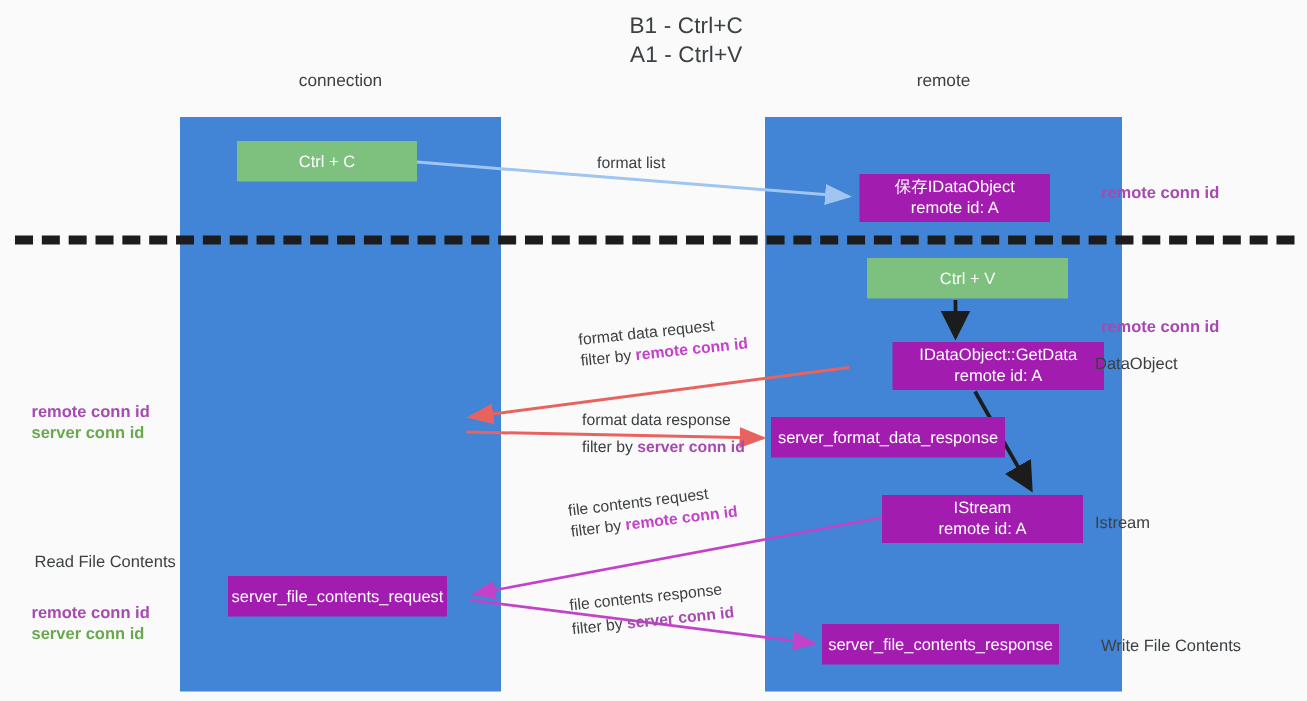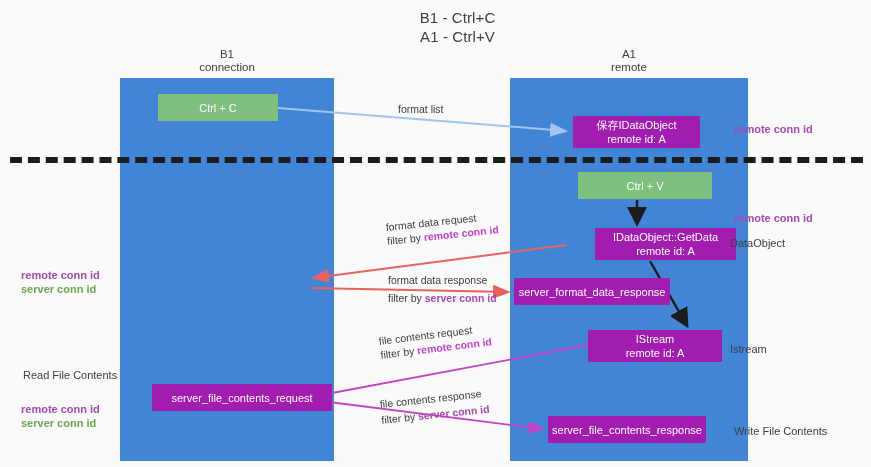--- a/index.html
+++ b/index.html
@@ -65,21 +65,21 @@
   .box.orange { background: #a21caf; }
   .box .l2 { display: block; }
 
   #box-ctrlc  { left: 158px; top: 94px;  width: 120px; height: 27px; }
   #box-idobj  { left: 573px; top: 116px; width: 127px; height: 32px; }
   #box-ctrlv  { left: 578px; top: 172px; width: 134px; height: 27px; }
   #box-getdata{ left: 595px; top: 228px; width: 141px; height: 32px; }
   #box-sfdreq { left: 152px; top: 268px; width: 158px; height: 27px; }
   #box-sfdres { left: 514px; top: 278px; width: 156px; height: 27px; }
   #box-istream{ left: 588px; top: 330px; width: 134px; height: 32px; }
-  #box-sfcreq { left: 152px; top: 384px; width: 180px; height: 27px; }
+  #box-sfcreq { left: 152px; top: 384px; width: 146px; height: 27px; }
   #box-sfcres { left: 548px; top: 416px; width: 158px; height: 27px; }
 
   
   .ann { font-size: 11px; line-height: 14px; color: #3c4043; white-space: nowrap; }
   .ann .purple { color: #a64ab0; font-weight: bold; }
   .ann .green  { color: #6aa84f; font-weight: bold; }
   .ann.bold-purple { color: #a64ab0; font-weight: bold; }
 
   #ann-remote-top  { left: 734px; top: 122px; }
   #ann-remote-mid  { left: 734px; top: 211px; }
@@ -115,25 +115,23 @@
 <body>
 
 <div id="stage">
 
   <div class="abs" id="title">
     <div>B1 - Ctrl+C</div>
     <div>A1 - Ctrl+V</div>
   </div>
 
   <div class="abs col-head" id="head-b1">
-    <div>B1</div>
     <div>connection</div>
   </div>
   <div class="abs col-head" id="head-a1">
-    <div>A1</div>
     <div>remote</div>
   </div>
 
   <div class="abs lane" id="lane-b1"></div>
   <div class="abs lane" id="lane-a1"></div>
 
   <svg class="abs" id="wires" viewBox="0 0 871 467">
     <defs>
       <marker id="ah-blue" markerWidth="9" markerHeight="7" refX="8" refY="3.5" orient="auto">
         <path d="M0,0 L9,3.5 L0,7 Z" fill="#9fc5f0"></path>

